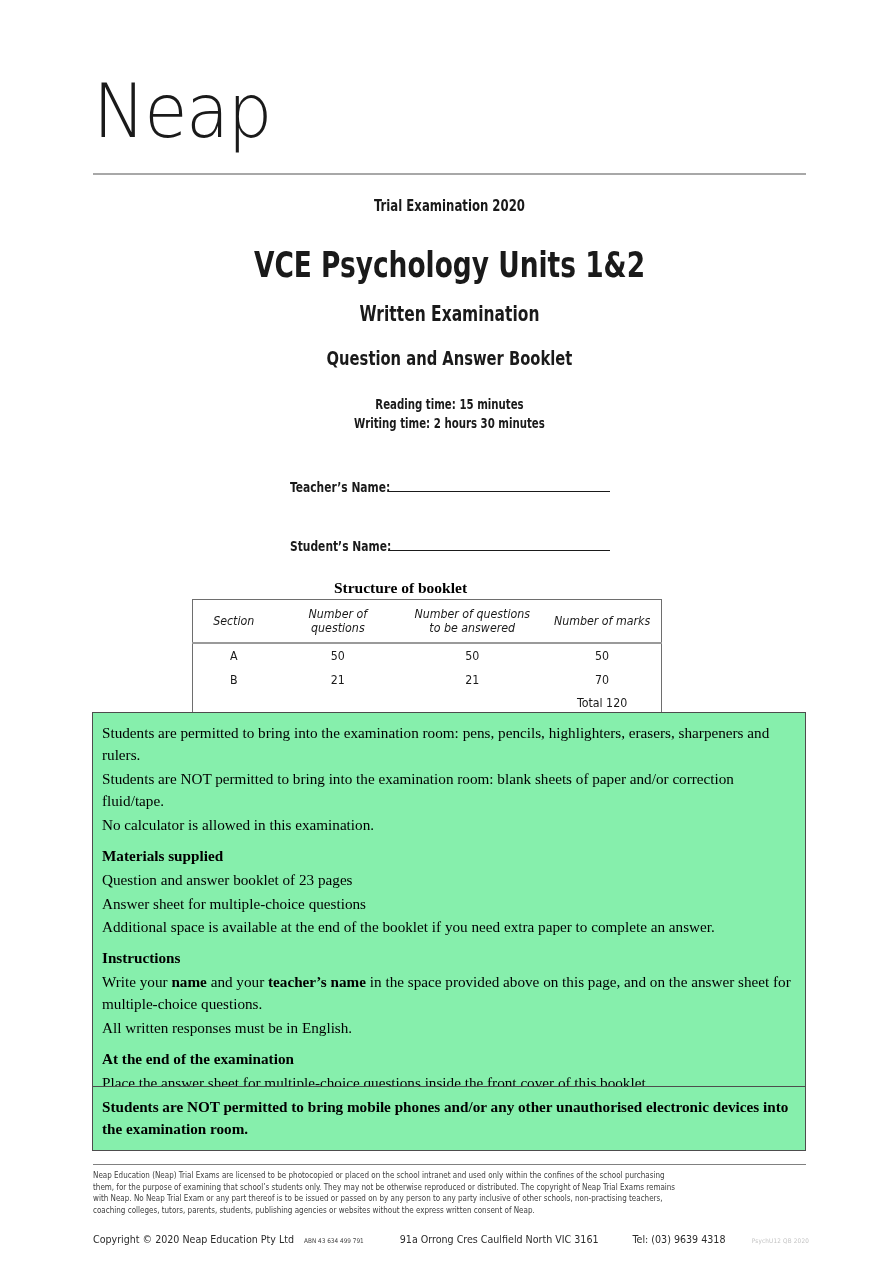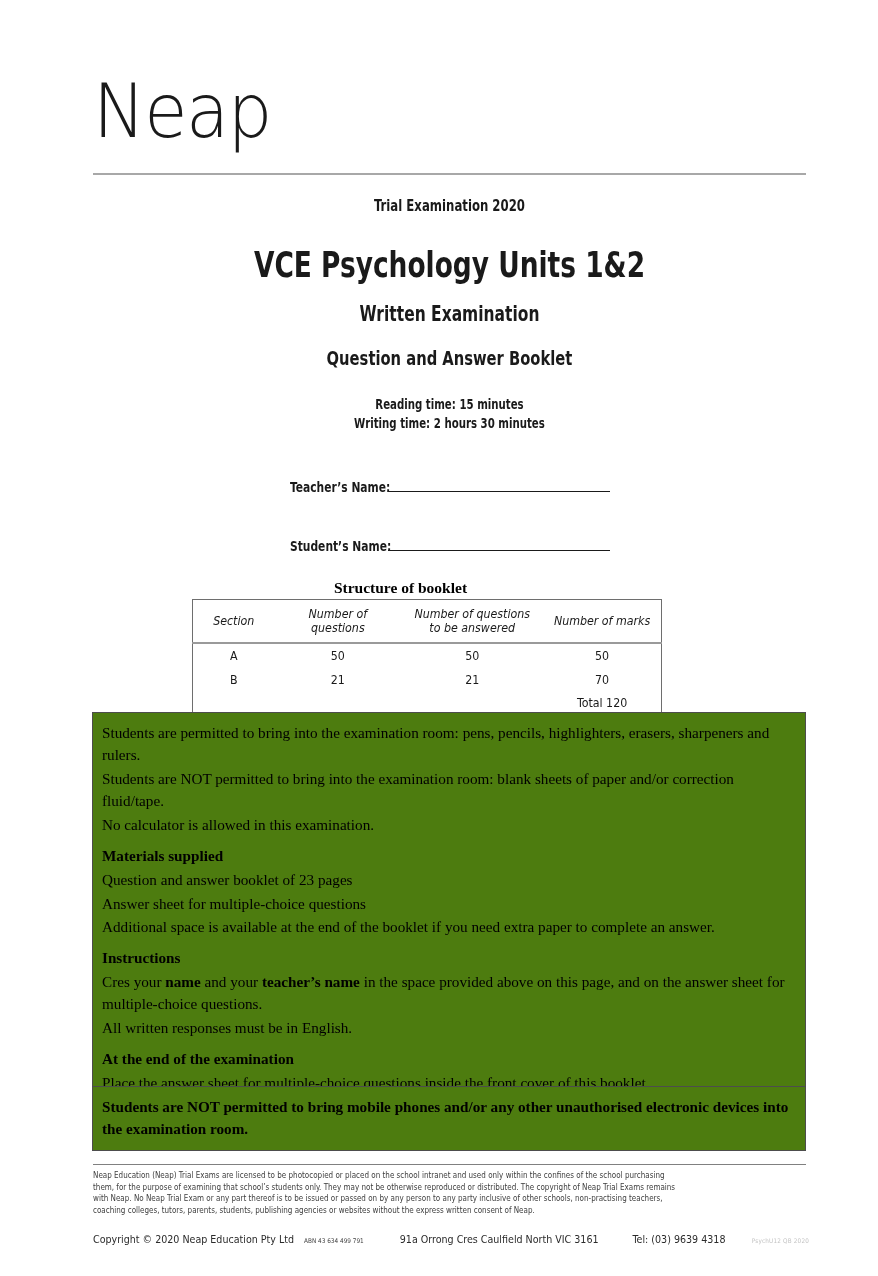--- a/index.html
+++ b/index.html
@@ -175,21 +175,21 @@
   .col-nqa { width: 160px; }
   .col-nm  { width: 131px; }
 
   
   .box {
     position: absolute;
     left: 92px;
     width: 714px;
     border: 1px solid #4d4d4d;
     box-sizing: border-box;
-    background: #4d7c0f;
+    background: #86efac;
     font-family: "Liberation Serif", "DejaVu Serif", serif;
     color: #000;
   }
   .instructions-box {
     top: 712px;
     padding: 9px 8px 8px 9px;
   }
   .warning-box {
     top: 1086px;
     padding: 9px 8px 10px 9px;
@@ -352,21 +352,21 @@
 
   <div class="box instructions-box">
     <p>Students are permitted to bring into the examination room: pens, pencils, highlighters, erasers, sharpeners and rulers.</p>
     <p>Students are NOT permitted to bring into the examination room: blank sheets of paper and/or correction fluid/tape.</p>
     <p>No calculator is allowed in this examination.</p>
     <h4>Materials supplied</h4>
     <p class="tight">Question and answer booklet of 23 pages</p>
     <p class="tight">Answer sheet for multiple-choice questions</p>
     <p>Additional space is available at the end of the booklet if you need extra paper to complete an answer.</p>
     <h4>Instructions</h4>
-    <p><span>Cres your </span><b>name</b><span> and your </span><b>teacher’s name</b><span> in the space provided above on this page, and on the answer sheet for multiple-choice questions.</span></p>
+    <p><span>Write your </span><b>name</b><span> and your </span><b>teacher’s name</b><span> in the space provided above on this page, and on the answer sheet for multiple-choice questions.</span></p>
     <p>All written responses must be in English.</p>
     <h4>At the end of the examination</h4>
     <p style="margin-bottom:0">Place the answer sheet for multiple-choice questions inside the front cover of this booklet.</p>
   </div>
 
   <div class="box warning-box">
     <p>Students are NOT permitted to bring mobile phones and/or any other unauthorised electronic devices into the examination room.</p>
   </div>
 
   <div class="footer-rule"></div>

